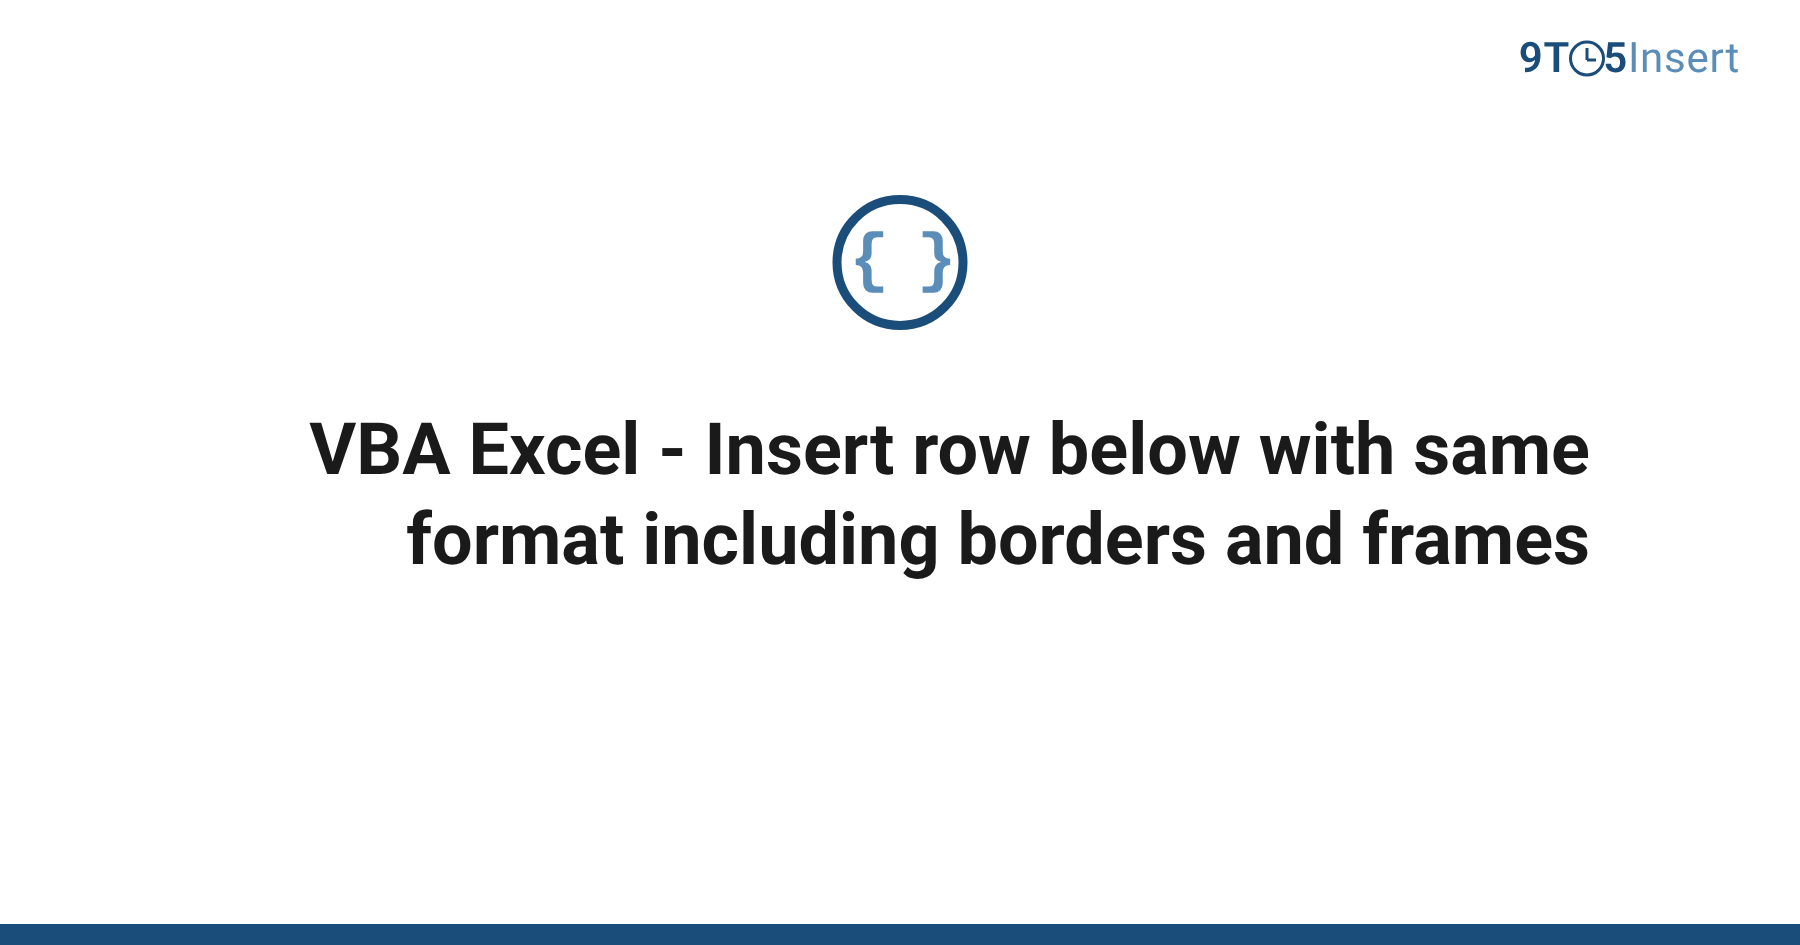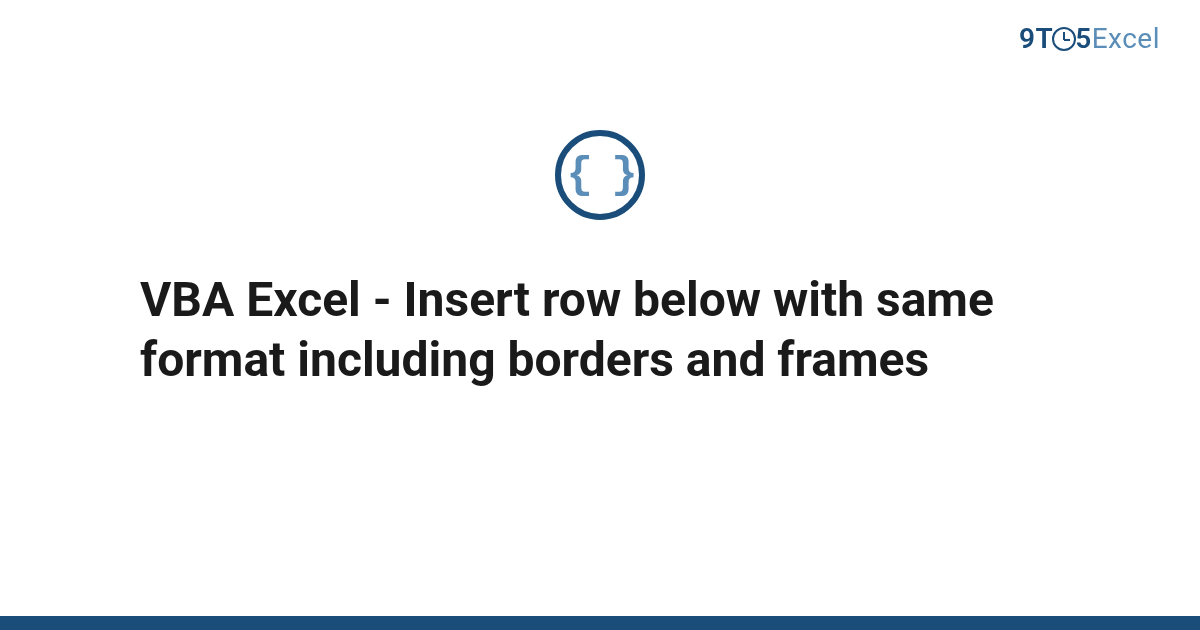--- a/index.html
+++ b/index.html
@@ -91,39 +91,39 @@
       font-size: 44px;
       font-weight: 700;
       color: #5a8db8;
       font-family: "Courier New", monospace;
       letter-spacing: -4px;
     }
     .title {
       font-size: 48px;
       font-weight: 700;
       color: #1a1a1a;
-      text-align: left;
+      text-align: right;
       line-height: 1.25;
       max-width: 1000px;
       padding: 0 40px;
     }
     .footer-bar {
       position: absolute;
       bottom: 0;
       left: 0;
       right: 0;
       height: 14px;
       background: #1a4d7a;
     }
   </style>
 </head>
 <body>
 
 <div class="logo">
-  <span class="nine">9</span><span class="t">T</span><span class="clock"></span><span class="five">5</span><span class="answer">Excel</span>
+  <span class="nine">9</span><span class="t">T</span><span class="clock"></span><span class="five">5</span><span class="answer">Insert</span>
 </div>
 
 <div class="content">
   <div class="icon-circle">
     <span class="braces">{ }</span>
   </div>
   <h1 class="title">VBA Excel - Insert row below with same format including borders and frames</h1>
 </div>
 
 <div class="footer-bar"></div>

